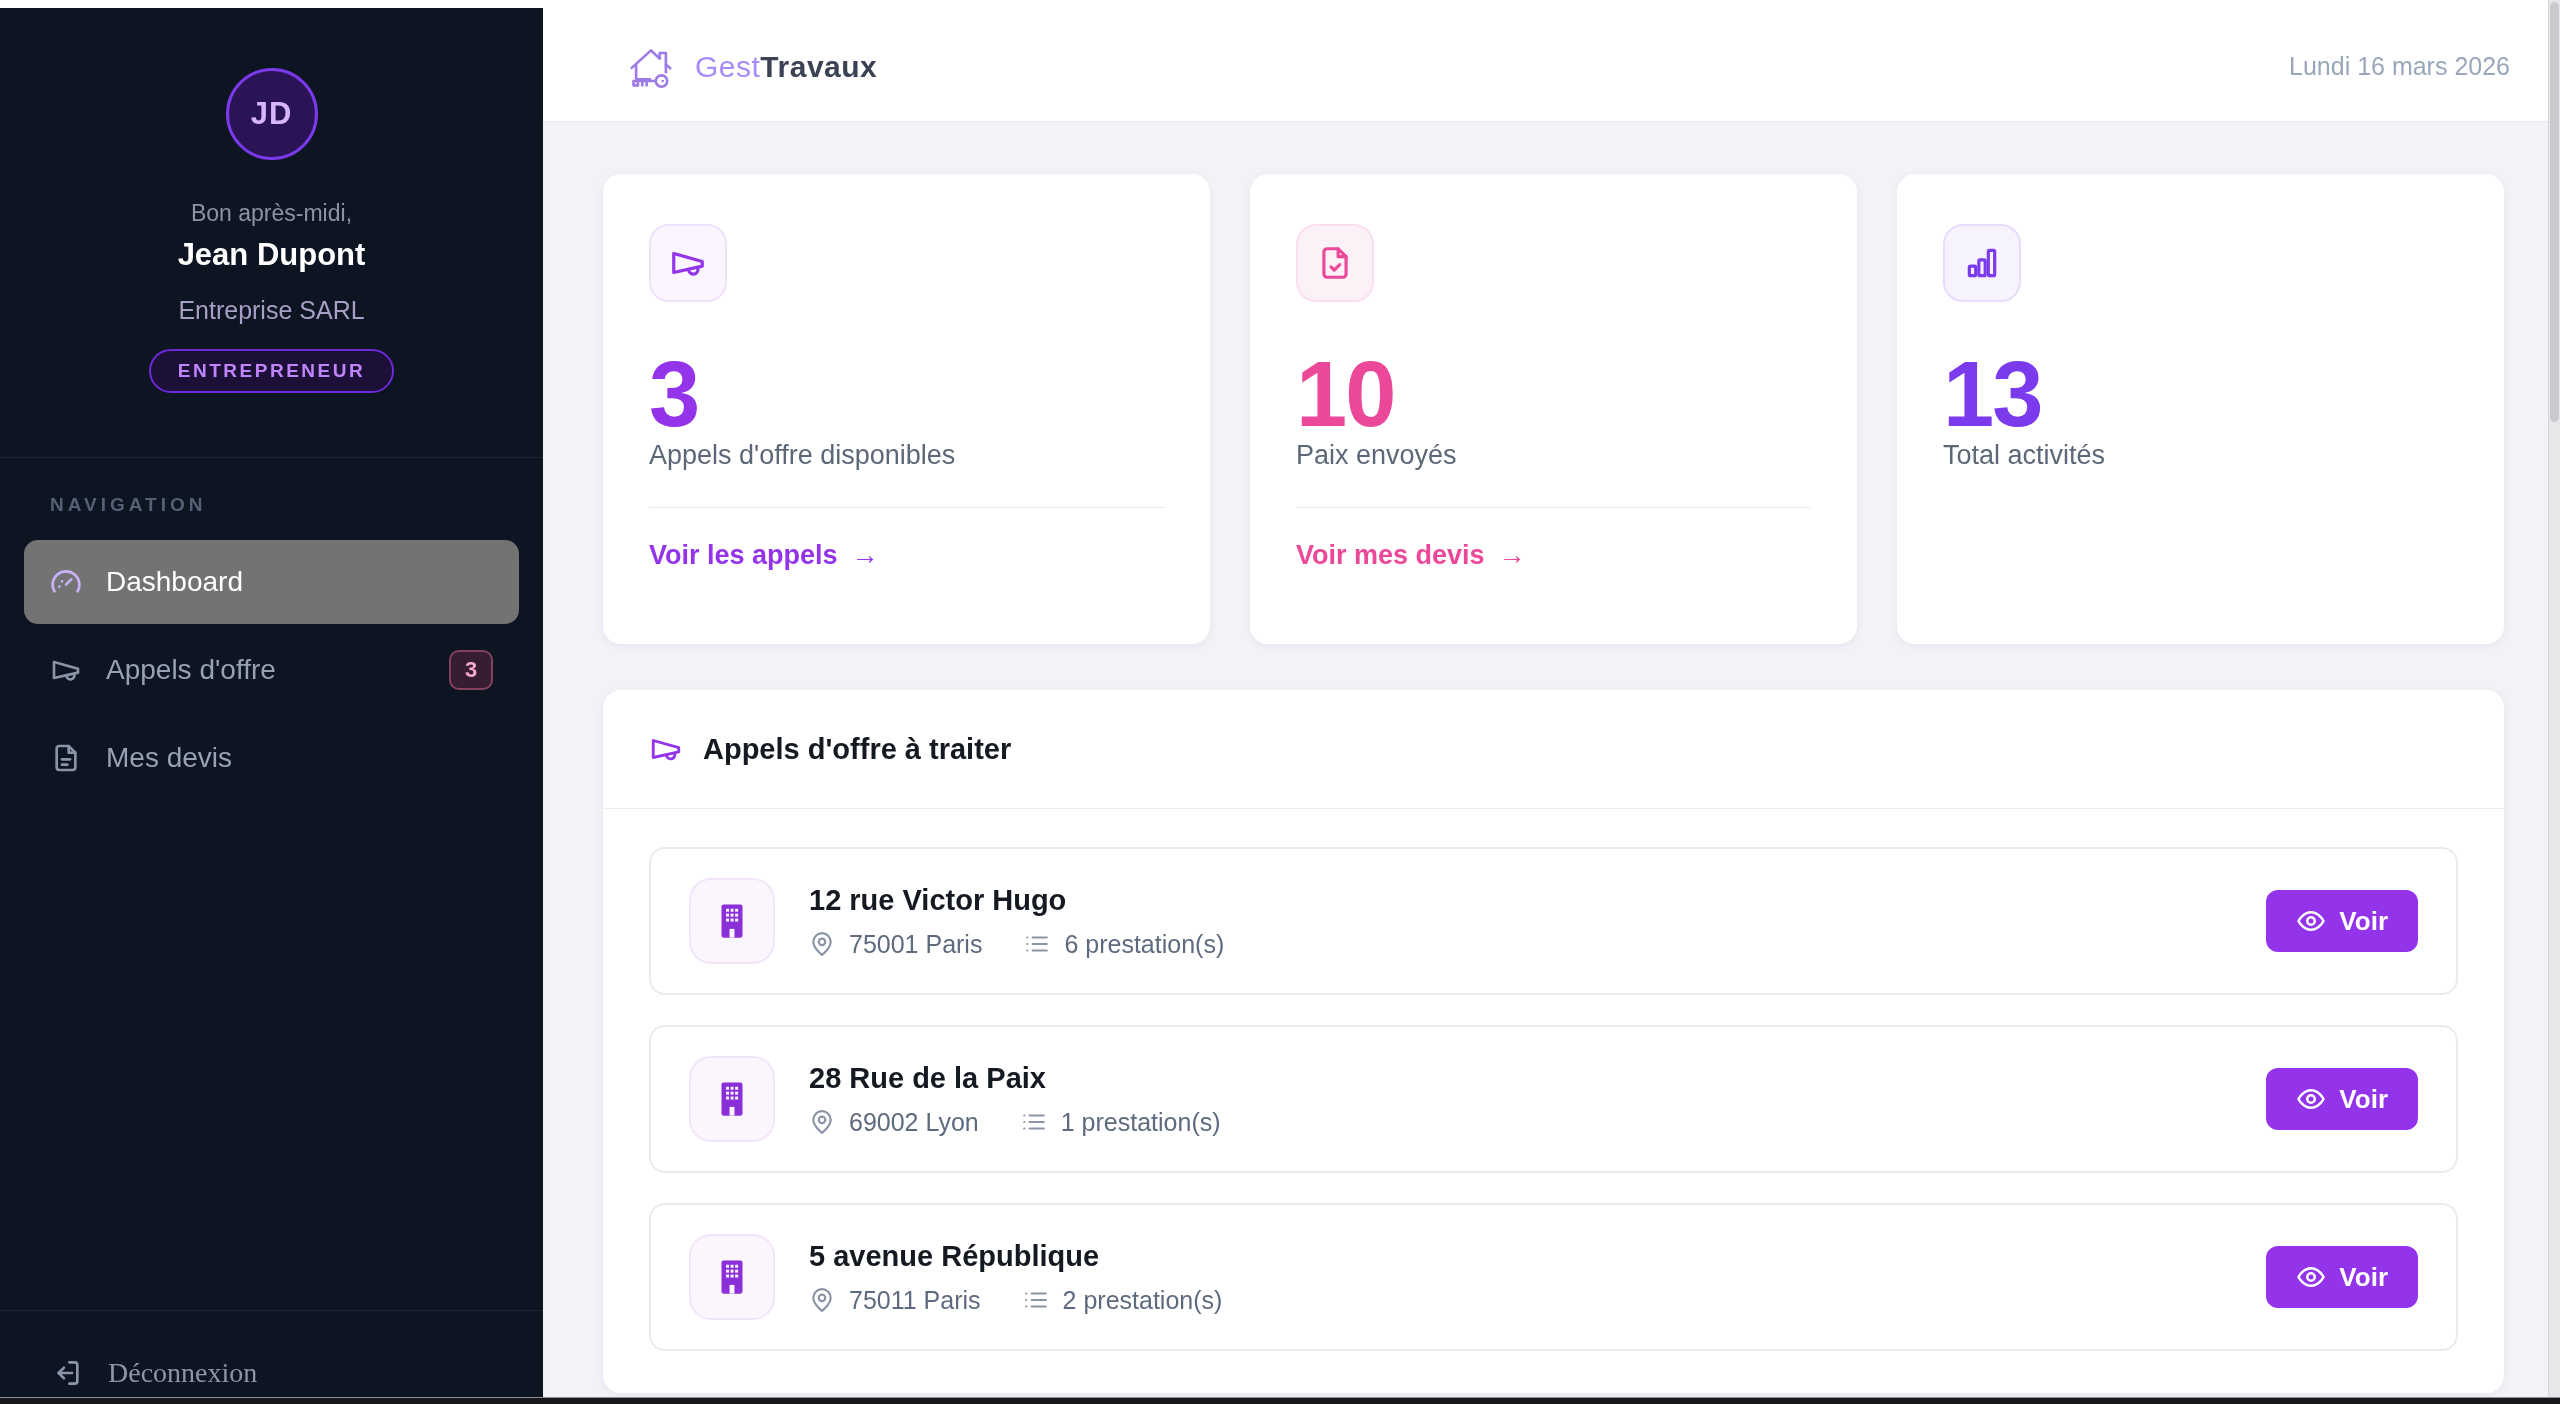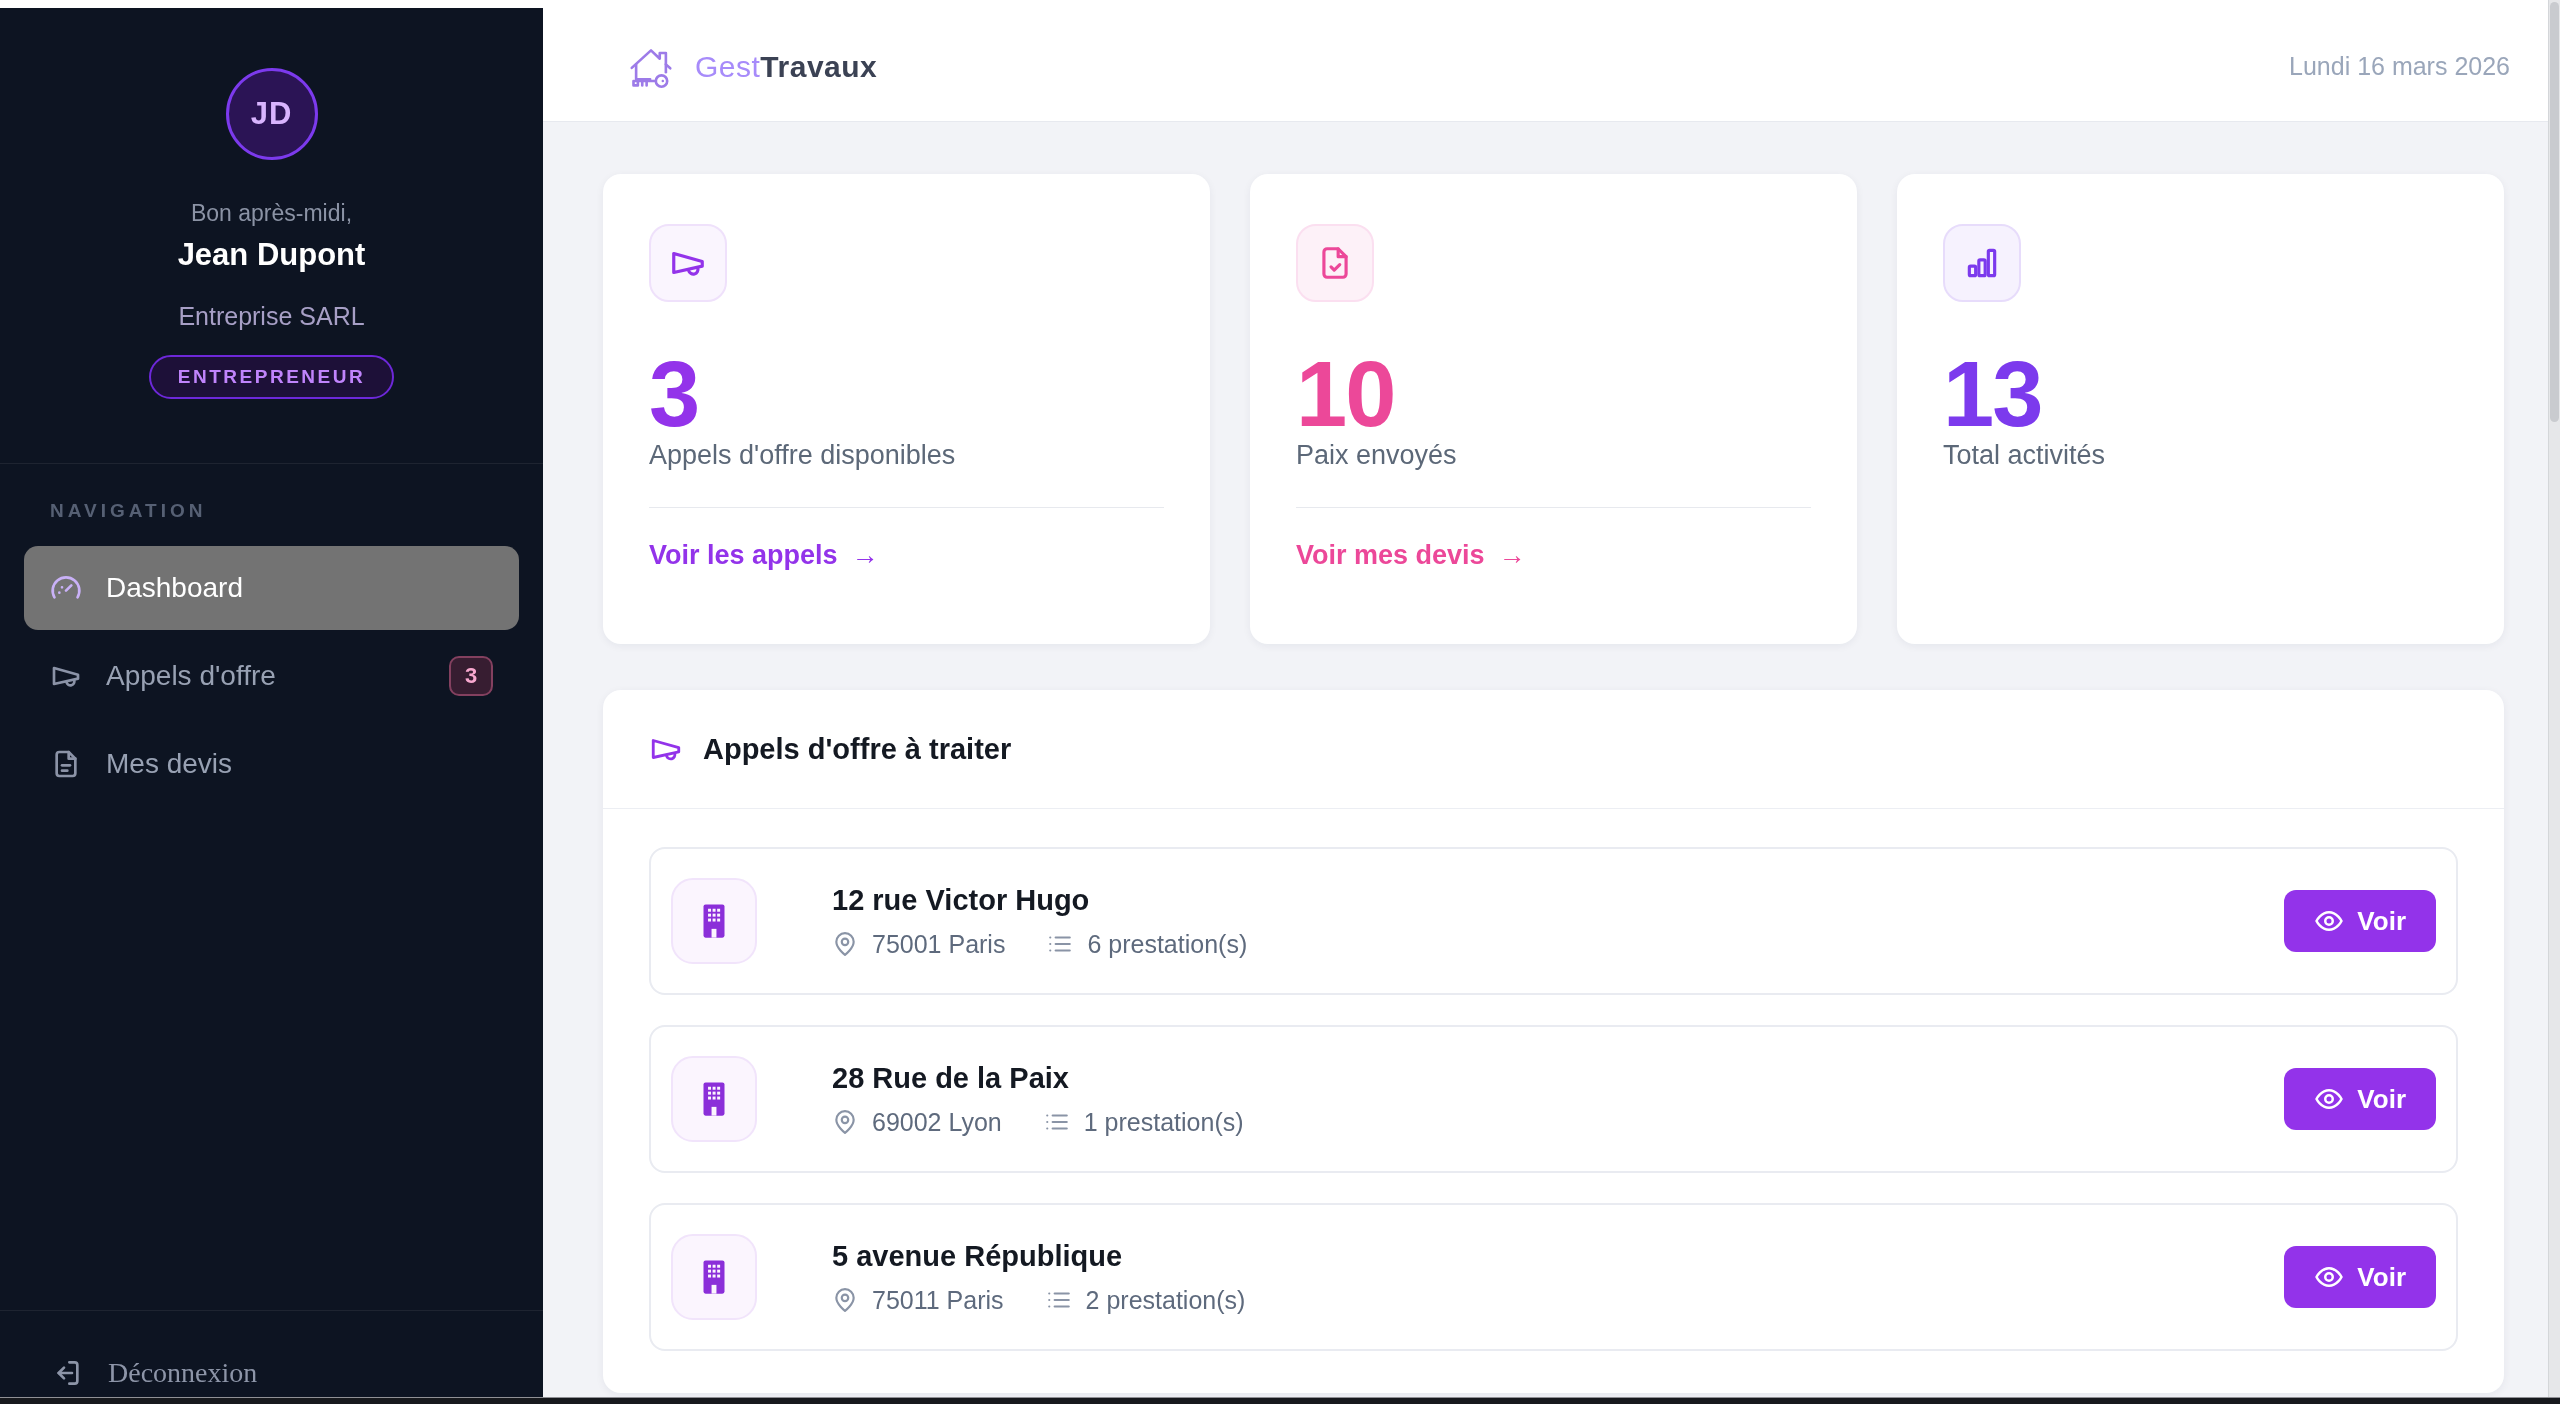--- a/index.html
+++ b/index.html
@@ -10,21 +10,21 @@
 
   
   .sidebar { position:absolute; left:0; top:8px; bottom:7px; width:543px;
              background:#0d1422; display:flex; flex-direction:column; }
   .profile { padding-top:60px; text-align:center; }
   .avatar { width:92px; height:92px; border-radius:50%; background:#2b1455; border:3px solid #7c3aed;
             margin:0 auto; display:flex; align-items:center; justify-content:center;
             color:#d8b4fe; font-size:31px; font-weight:bold; letter-spacing:1px; }
   .greeting { margin-top:40px; font-size:23px; color:#8b93a5; }
   .user-name { margin-top:10px; font-size:31px; font-weight:bold; color:#ffffff; }
-  .company { margin-top:29px; font-size:25px; color:#a79fc6; }
+  .company { margin-top:23px; font-size:25px; color:#a79fc6; }
   .role-badge { display:inline-block; margin-top:24px; padding:9px 27px; border-radius:999px;
                 border:2px solid #6d28d9; background:#1d1038; color:#c084fc;
                 font-size:19px; font-weight:bold; letter-spacing:2.5px; }
   .side-divider { margin-top:64px; border-top:1px solid rgba(255,255,255,0.07); }
   .nav { padding:36px 24px 0 24px; }
   .nav-label { font-size:19px; font-weight:bold; letter-spacing:4px; color:#566074; margin:0 0 24px 26px; }
   .nav-item { display:flex; align-items:center; gap:24px; height:84px; padding:0 26px;
               border-radius:14px; font-size:28px; color:#98a1b3; cursor:pointer; margin-bottom:4px; }
   .nav-item .nicon { width:32px; height:32px; color:#8b93a7; flex:0 0 auto; }
   .nav-item.active { background:#737373; color:#ffffff; }
@@ -63,22 +63,22 @@
   .accent-violet .stat-value { color:#7c3aed; }
   .accent-purple .icon-box { background:#faf5fe; border-color:#efe1fb; color:#9333ea; }
   .accent-pink   .icon-box { background:#fdf1f8; border-color:#fbdff0; color:#ec4899; }
   .accent-violet .icon-box { background:#f6f2fe; border-color:#e7dcfb; color:#7c3aed; }
 
   .offers-card { margin-top:46px; background:#ffffff; border-radius:18px; box-shadow:0 2px 8px rgba(20,30,60,0.06); }
   .offers-header { display:flex; align-items:center; gap:20px; padding:42px 46px; border-bottom:1px solid #eceef3; }
   .offers-header svg { width:34px; height:34px; color:#9333ea; }
   .offers-title { font-size:29px; font-weight:bold; color:#141922; }
   .offers-list { padding:38px 46px 42px 46px; display:flex; flex-direction:column; gap:30px; }
-  .offer-item { display:flex; align-items:center; height:148px; padding:0 20px;
-                border:2px solid #e9ebf1; border-radius:16px; background:#ffffff;gap:41px; }
+  .offer-item { display:flex; align-items:center; height:148px; padding:0 38px;
+                border:2px solid #e9ebf1; border-radius:16px; background:#ffffff; }
   .offer-icon-box { width:86px; height:86px; border-radius:22px; background:#fbf5fe; border:2px solid #f1e4fb;
                     display:flex; align-items:center; justify-content:center; color:#8b2fd9; flex:0 0 auto; }
   .offer-icon-box svg { width:42px; height:42px; }
   .offer-info { margin-left:34px; }
   .offer-address { font-size:29px; font-weight:bold; color:#141922; }
   .offer-meta { margin-top:13px; display:flex; align-items:center; gap:14px; font-size:25px; color:#5e6a7d; }
   .offer-meta .micon { width:26px; height:26px; color:#8a94a6; flex:0 0 auto; }
   .meta-gap { width:14px; }
   .voir-btn { margin-left:auto; height:62px; padding:0 30px; border:none; border-radius:12px;
               background:#9333ea; color:#ffffff; font-size:26px; font-weight:bold; font-family:inherit;

